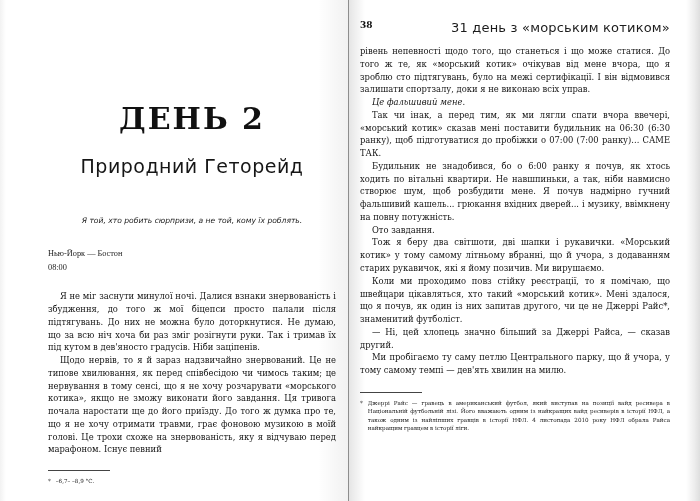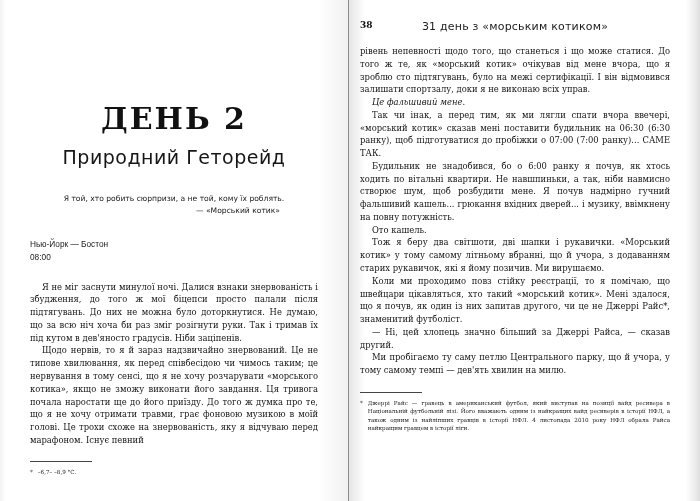--- a/index.html
+++ b/index.html
@@ -66,21 +66,21 @@
     position: absolute;
     left: 0; top: 0;
     width: 6px; height: 501px;
     background: linear-gradient(to left, rgba(0,0,0,0) 0%, rgba(0,0,0,0.05) 100%);
     pointer-events: none;
   }
 
   
   #left-content {
     position: absolute;
-    left: 30px;
+    left: 48px;
     top: 0;
     width: 288px;
     height: 501px;
   }
 
   .day-title {
     text-align: center;
     font-family: "DejaVu Serif", "Liberation Serif", serif;
     font-weight: 700;
     font-size: 30px;
@@ -89,41 +89,42 @@
     line-height: 1;
     color: #111;
   }
 
   .chapter-title {
     text-align: center;
     font-family: "DejaVu Sans", "Liberation Sans", sans-serif;
     font-weight: 400;
     font-size: 19px;
     letter-spacing: 0.5px;
-    margin-top: 12px;
+    margin-top: 21px;
     color: #161616;
   }
 
   .epigraph {
     text-align: center;
     font-family: "DejaVu Sans", "Liberation Sans", sans-serif;
     font-size: 7.6px;
     line-height: 1.5;
-    margin-top: 25px;
+    margin-top: 38px;
     color: #1c1c1c;
+    font-style: italic;
   }
   .epigraph .attrib {
     display: block;
     text-align: right;
     padding-right: 38px;
     margin-top: 1px;
   }
 
   .meta-block {
-    font-family: Liberation Sans, sans-serif;
+    font-family: Liberation Serif, serif;
     font-size: 8.3px;
     line-height: 1.62;
     margin-top: 21px;
     color: #1c1c1c;
   }
 
   .body-text {
     font-family: "DejaVu Serif", "Liberation Serif", serif;
     font-size: 8.4px;
     line-height: 1.52;
@@ -171,23 +172,23 @@
   .folio {
     position: absolute;
     left: 0;
     top: 0;
     font-family: "DejaVu Serif", "Liberation Serif", serif;
     font-weight: 700;
     font-size: 9px;
     color: #111;
   }
   .running-title {
-    text-align: center;
+    text-align: right;
     font-family: "DejaVu Sans", "Liberation Sans", sans-serif;
-    font-size: 11px;
+    font-size: 13px;
     letter-spacing: 0.2px;
     color: #1c1c1c;
   }
   #right-body { margin-top: 11px; }
   #right-body p { margin: 0; text-indent: 12px; }
   #right-body p.noindent { text-indent: 0; }
   #right-body p.italic { font-style: italic; }
 
   #right-footnote-sep { margin-top: 15px; }
 </style>
@@ -197,21 +198,20 @@
 <div id="spread">
 
   <div class="page" id="page-left">
     <div id="left-content">
 
       <div class="day-title">ДЕНЬ 2</div>
       <div class="chapter-title">Природний Геторейд</div>
 
       <div class="epigraph">
         <span>Я той, хто робить сюрпризи, а не той, кому їх роблять.</span>
-        <span class="attrib">— «Морський котик»</span>
       </div>
 
       <div class="meta-block">
         <div>Нью-Йорк — Бостон</div>
         <div>08:00</div>
       </div>
 
       <div class="body-text" id="left-body">
         <p>Я не міг заснути минулої ночі. Далися взнаки знервованість і збудження, до того ж мої біцепси просто палали після підтягувань. До них не можна було доторкнутися. Не думаю, що за всю ніч хоча би раз зміг розігнути руки. Так і тримав їх під кутом в дев'яносто градусів. Ніби заціпенів.</p>
         <p>Щодо нервів, то я й зараз надзвичайно знервований. Це не типове хвилювання, як перед співбесідою чи чимось таким; це нервування в тому сенсі, що я не хочу розчарувати «морського котика», якщо не зможу виконати його завдання. Ця тривога почала наростати ще до його приїзду. До того ж думка про те, що я не хочу отримати травми, грає фоновою музикою в моїй голові. Це трохи схоже на знервованість, яку я відчуваю перед марафоном. Існує певний</p>
@@ -232,21 +232,21 @@
       <div class="running-head">
         <span class="folio">38</span>
         <div class="running-title">31 день з «морським котиком»</div>
       </div>
 
       <div class="body-text" id="right-body">
         <p class="noindent">рівень непевності щодо того, що станеться і що може статися. До того ж те, як «морський котик» очікував від мене вчора, що я зроблю сто підтягувань, було на межі сертифікації. І він відмовився залишати спортзалу, доки я не виконаю всіх управ.</p>
         <p class="italic">Це фальшивий мене.</p>
         <p>Так чи інак, а перед тим, як ми лягли спати вчора ввечері, «морський котик» сказав мені поставити будильник на 06:30 (6:30 ранку), щоб підготуватися до пробіжки о 07:00 (7:00 ранку)... САМЕ ТАК.</p>
         <p>Будильник не знадобився, бо о 6:00 ранку я почув, як хтось ходить по вітальні квартири. Не навшпиньки, а так, ніби навмисно створює шум, щоб розбудити мене. Я почув надмірно гучний фальшивий кашель... грюкання вхідних дверей... і музику, ввімкнену на повну потужність.</p>
-        <p>Ото кашель.</p>
+        <p>Ото завдання.</p>
         <p>Тож я беру два світшоти, дві шапки і рукавички. «Морський котик» у тому самому літньому вбранні, що й учора, з додаванням старих рукавичок, які я йому позичив. Ми вирушаємо.</p>
         <p>Коли ми проходимо повз стійку реєстрації, то я помічаю, що швейцари цікавляться, хто такий «морський котик». Мені здалося, що я почув, як один із них запитав другого, чи це не Джеррі Райс*, знаменитий футболіст.</p>
         <p>— Ні, цей хлопець значно більший за Джеррі Райса, — сказав другий.</p>
         <p>Ми пробігаємо ту саму петлю Центрального парку, що й учора, у тому самому темпі — дев'ять хвилин на милю.</p>
       </div>
 
       <div class="footnote-sep" id="right-footnote-sep"></div>
       <div class="footnote">
         <span class="marker">*</span>
         <span class="fn-text">Джеррі Райс — гравець в американський футбол, який виступав на позиції вайд ресивера в Національній футбольній лізі. Його вважають одним із найкращих вайд ресиверів в історії НФЛ, а також одним із найліпших гравців в історії НФЛ. 4 листопада 2010 року НФЛ обрала Райса найкращим гравцем в історії ліги.</span>

